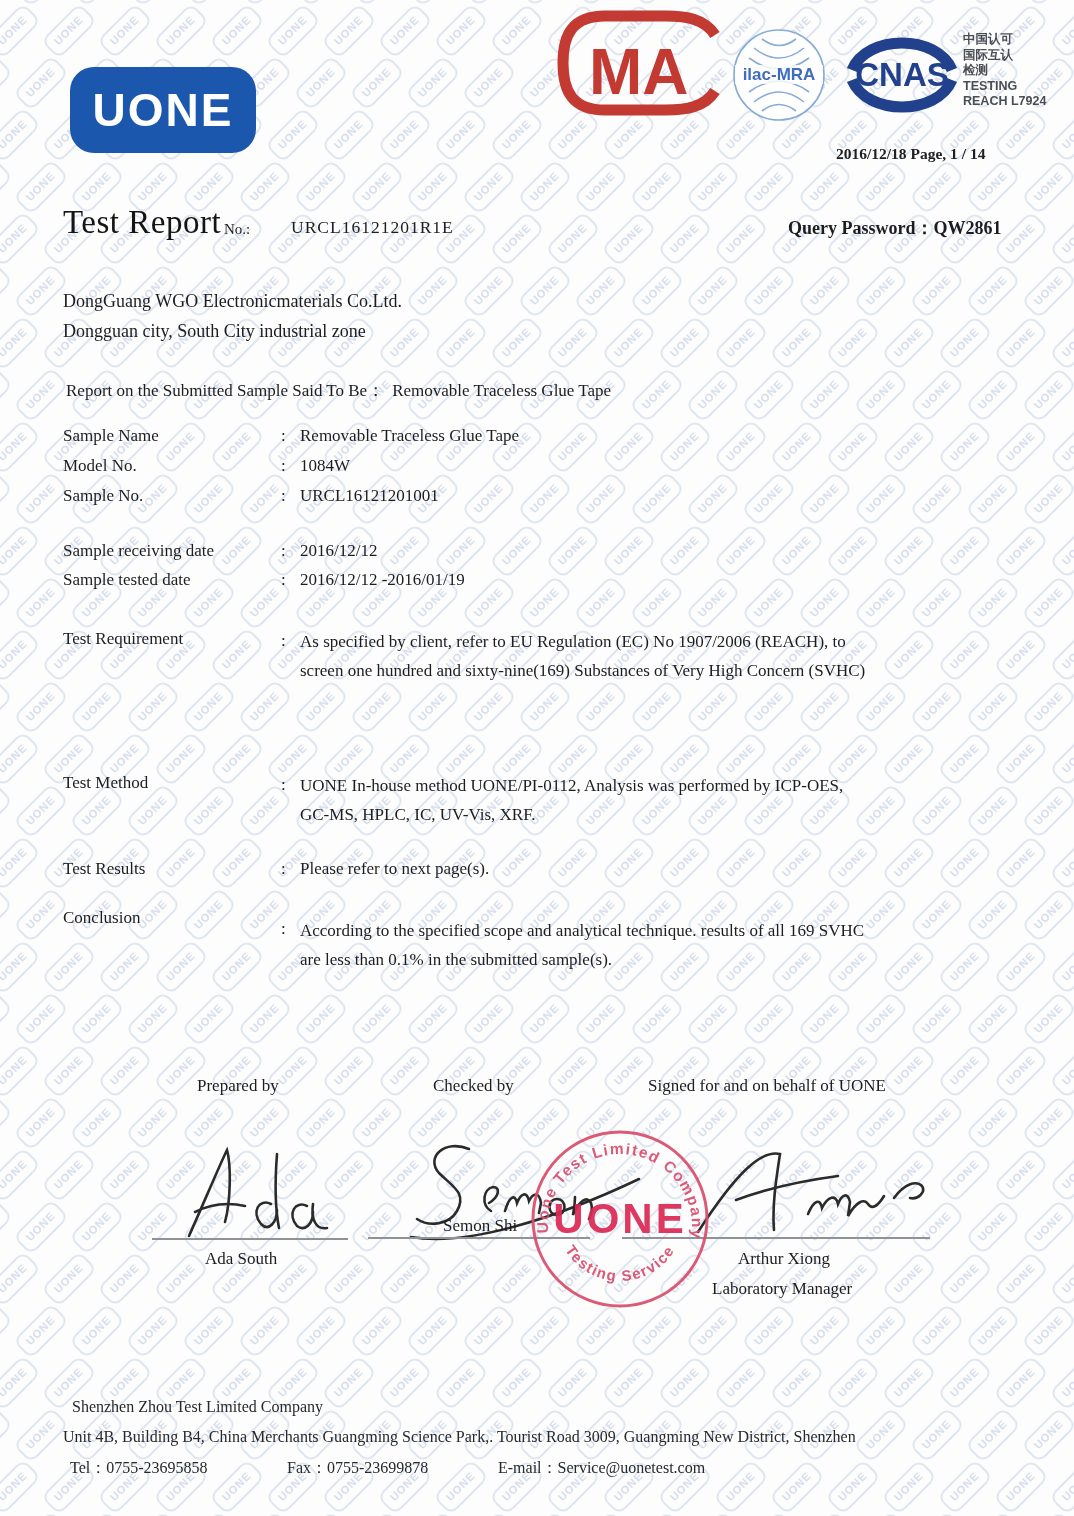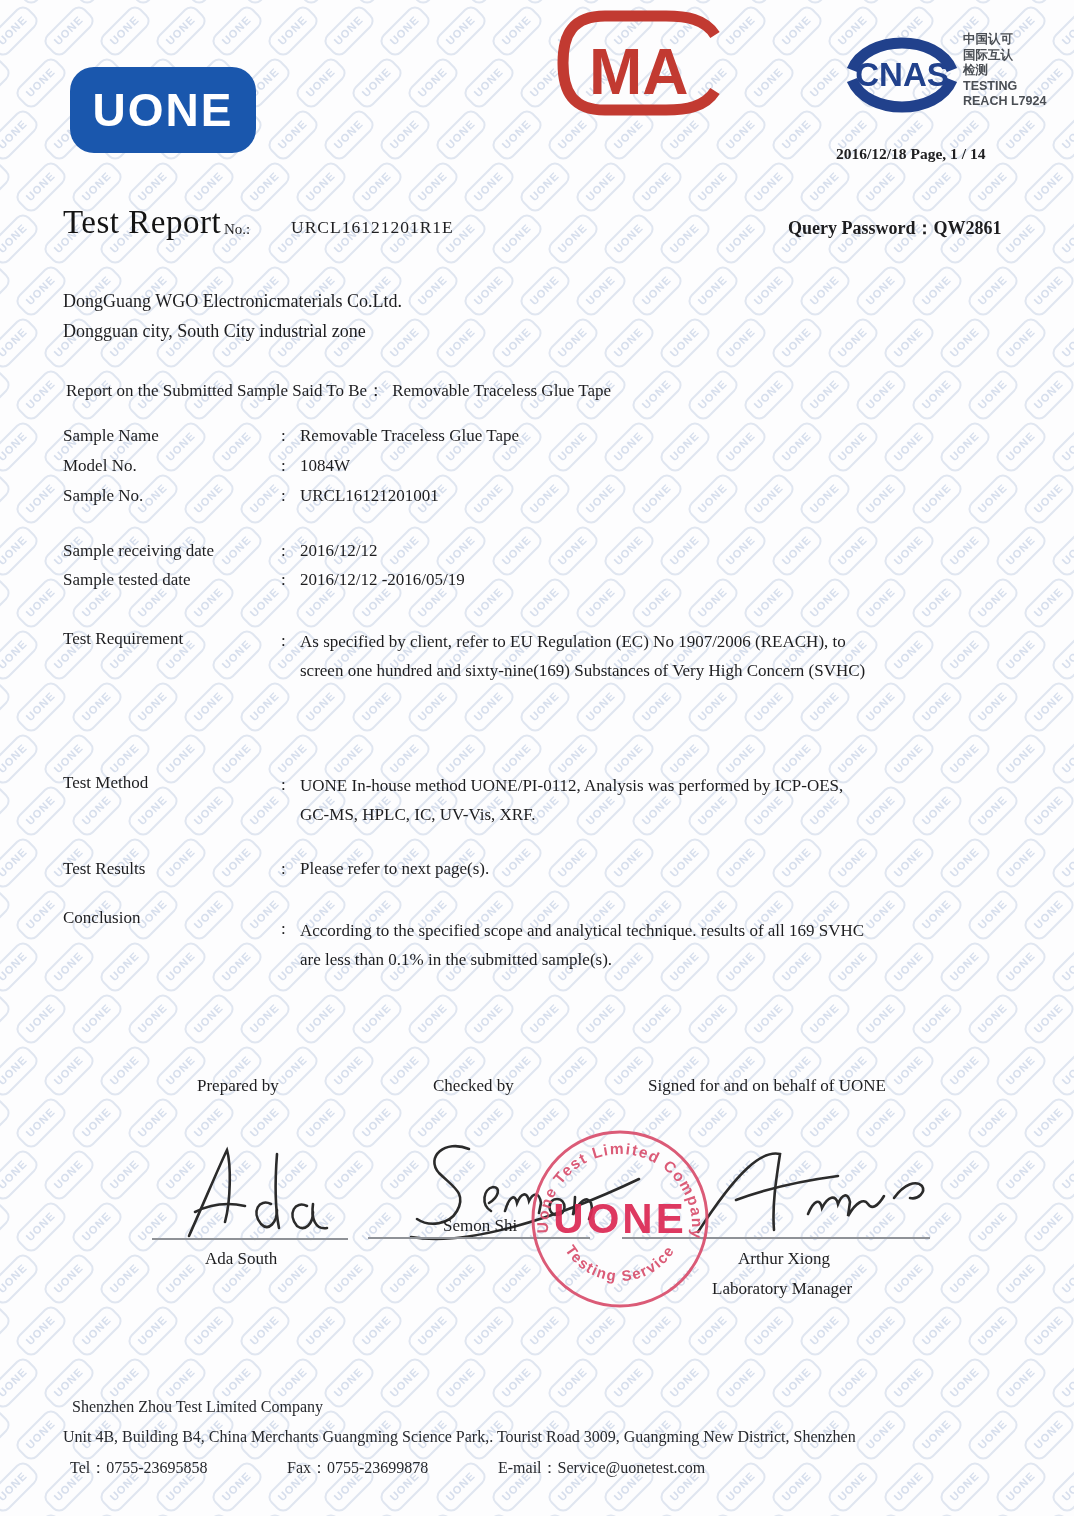--- a/index.html
+++ b/index.html
@@ -685,20 +685,33 @@
     <div class="uone-logo">UONE</div>
 
     <div class="cma-wrap">
       <svg width="200" height="165" viewBox="0 0 200 165">
         <path d="M 162,29 C 152,13 133,10 113,10 L 52,10 C 20,10 10,28 10,57 C 10,86 20,104 52,104 L 113,104 C 133,104 152,101 162,85" stroke="#c23a31" stroke-width="11" fill="none"></path>
         <text x="36" y="88" font-family="Liberation Sans, sans-serif" font-size="64" font-weight="bold" fill="#c23a31">MA</text>
       </svg>
       
     </div>
 
+    <div class="ilac-wrap">
+      <svg width="94" height="94" viewBox="0 0 94 94">
+        <circle cx="47" cy="47" r="45" fill="#ffffff" stroke="#86abd8" stroke-width="1.6"></circle>
+        <path d="M 17,30 Q 47,52 77,30" stroke="#86abd8" stroke-width="1.6" fill="none"></path>
+        <path d="M 22,20 Q 47,40 72,20" stroke="#86abd8" stroke-width="1.6" fill="none"></path>
+        <path d="M 30,11 Q 47,24 64,11" stroke="#86abd8" stroke-width="1.6" fill="none"></path>
+        <path d="M 17,64 Q 47,42 77,64" stroke="#86abd8" stroke-width="1.6" fill="none"></path>
+        <path d="M 22,74 Q 47,54 72,74" stroke="#86abd8" stroke-width="1.6" fill="none"></path>
+        <path d="M 30,83 Q 47,70 64,83" stroke="#86abd8" stroke-width="1.6" fill="none"></path>
+        <rect x="3" y="37" width="88" height="19" fill="#ffffff" opacity="0.82"></rect>
+        <text x="47" y="52" text-anchor="middle" font-family="Liberation Sans, sans-serif" font-size="17" font-weight="bold" fill="#3d6cc0">ilac-MRA</text>
+      </svg>
+    </div>
 
     <div class="cnas-wrap">
       <svg width="118" height="92" viewBox="0 0 118 92">
         <path d="M 9,42 C 24,6 94,6 109,42" stroke="#21418c" stroke-width="11" fill="none"></path>
         <path d="M 109,52 C 94,88 24,88 9,52" stroke="#21418c" stroke-width="11" fill="none"></path>
         <text x="59" y="58" text-anchor="middle" font-family="Liberation Sans, sans-serif" font-size="33" font-weight="bold" fill="#21418c">CNAS</text>
       </svg>
     </div>
     <div class="cnas-side">
       <div>中国认可</div>
@@ -740,21 +753,21 @@
       <span class="val">URCL16121201001</span>
     </div>
     <div class="row" style="top:541px;">
       <span class="lbl">Sample receiving date</span>
       <span class="cln">:</span>
       <span class="val">2016/12/12</span>
     </div>
     <div class="row" style="top:570px;">
       <span class="lbl">Sample tested date</span>
       <span class="cln">:</span>
-      <span class="val">2016/12/12 -2016/05/19</span>
+      <span class="val">2016/12/12 -2016/01/19</span>
     </div>
 
     <div class="blk-lbl" style="top:629px;">Test Requirement</div>
     <div class="blk-cln" style="top:631px;">:</div>
     <div class="lines" style="top:627px;">
       <div>As specified by client, refer to EU Regulation (EC) No 1907/2006 (REACH), to</div>
       <div>screen one hundred and sixty-nine(169) Substances of Very High Concern (SVHC)</div>
     </div>
 
     <div class="blk-lbl" style="top:773px;">Test Method</div>

